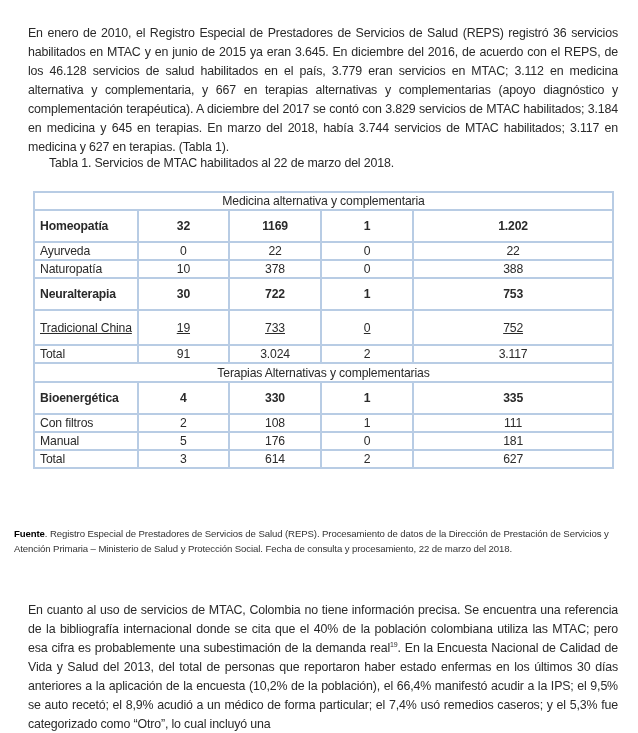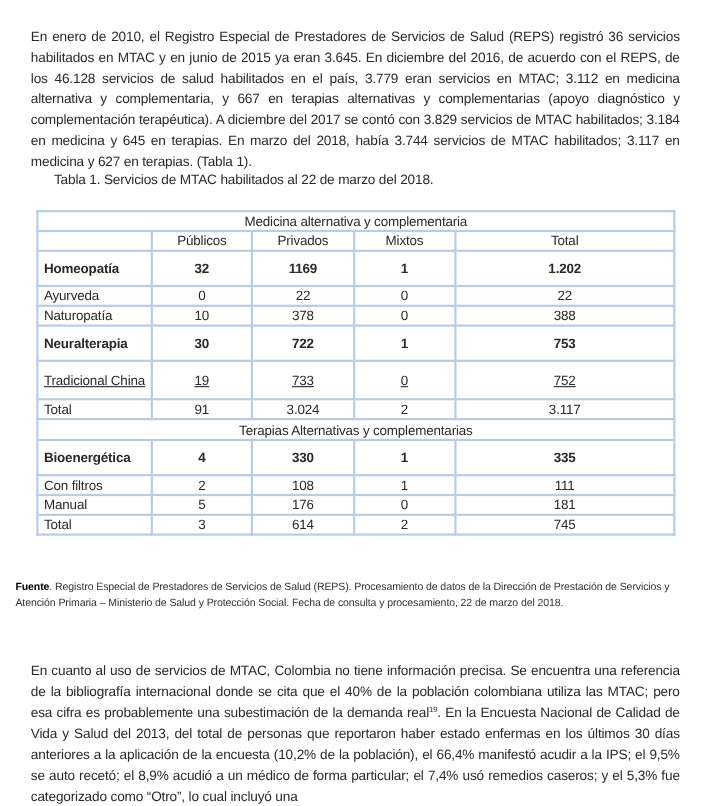--- a/index.html
+++ b/index.html
@@ -51,27 +51,20 @@
   <colgroup>
     <col style="width:101px">
       <col style="width:92px">
       <col style="width:93px">
       <col style="width:93px">
       <col style="width:202px">
   </colgroup>
   <tbody>
       <tr class="h16">
     <td class="c" colspan="5">Medicina alternativa y complementaria</td>
-  </tr>
-  <tr class="h16">
-    <td></td>
-    <td class="c">Públicos</td>
-    <td class="c">Privados</td>
-    <td class="c">Mixtos</td>
-    <td class="c">Total</td>
   </tr>
   <tr class="h32">
     <td class="l">Homeopatía</td>
     <td class="c">32</td>
     <td class="c">1169</td>
     <td class="c">1</td>
     <td class="c">1.202</td>
   </tr>
   <tr class="h16">
     <td class="l">Ayurveda</td>
@@ -130,20 +123,20 @@
     <td class="c">5</td>
     <td class="c">176</td>
     <td class="c">0</td>
     <td class="c">181</td>
   </tr>
   <tr class="h16">
     <td class="l">Total</td>
     <td class="c">3</td>
     <td class="c">614</td>
     <td class="c">2</td>
-    <td class="c">745</td>
+    <td class="c">627</td>
   </tr>
 </tbody>
   </table>
 
 <div id="source"><b>Fuente</b><span>. Registro Especial de Prestadores de Servicios de Salud (REPS). Procesamiento de datos de la Dirección de Prestación de Servicios y Atención Primaria – Ministerio de Salud y Protección Social. Fecha de consulta y procesamiento, 22 de marzo del 2018.</span></div>
 
 <p class="para" id="p2"><span>En cuanto al uso de servicios de MTAC, Colombia no tiene información precisa. Se encuentra una referencia de la bibliografía internacional donde se cita que el 40% de la población colombiana utiliza las MTAC; pero esa cifra es probablemente una subestimación de la demanda real</span><sup>19</sup><span>. En la Encuesta Nacional de Calidad de Vida y Salud del 2013, del total de personas que reportaron haber estado enfermas en los últimos 30 días anteriores a la aplicación de la encuesta (10,2% de la población), el 66,4% manifestó acudir a la IPS; el 9,5% se auto recetó; el 8,9% acudió a un médico de forma particular; el 7,4% usó remedios caseros; y el 5,3% fue categorizado como “Otro”, lo cual incluyó una</span></p>
 
 </body></html>

